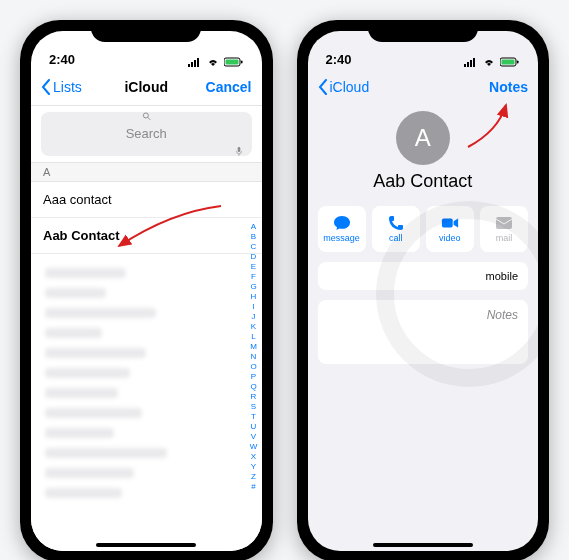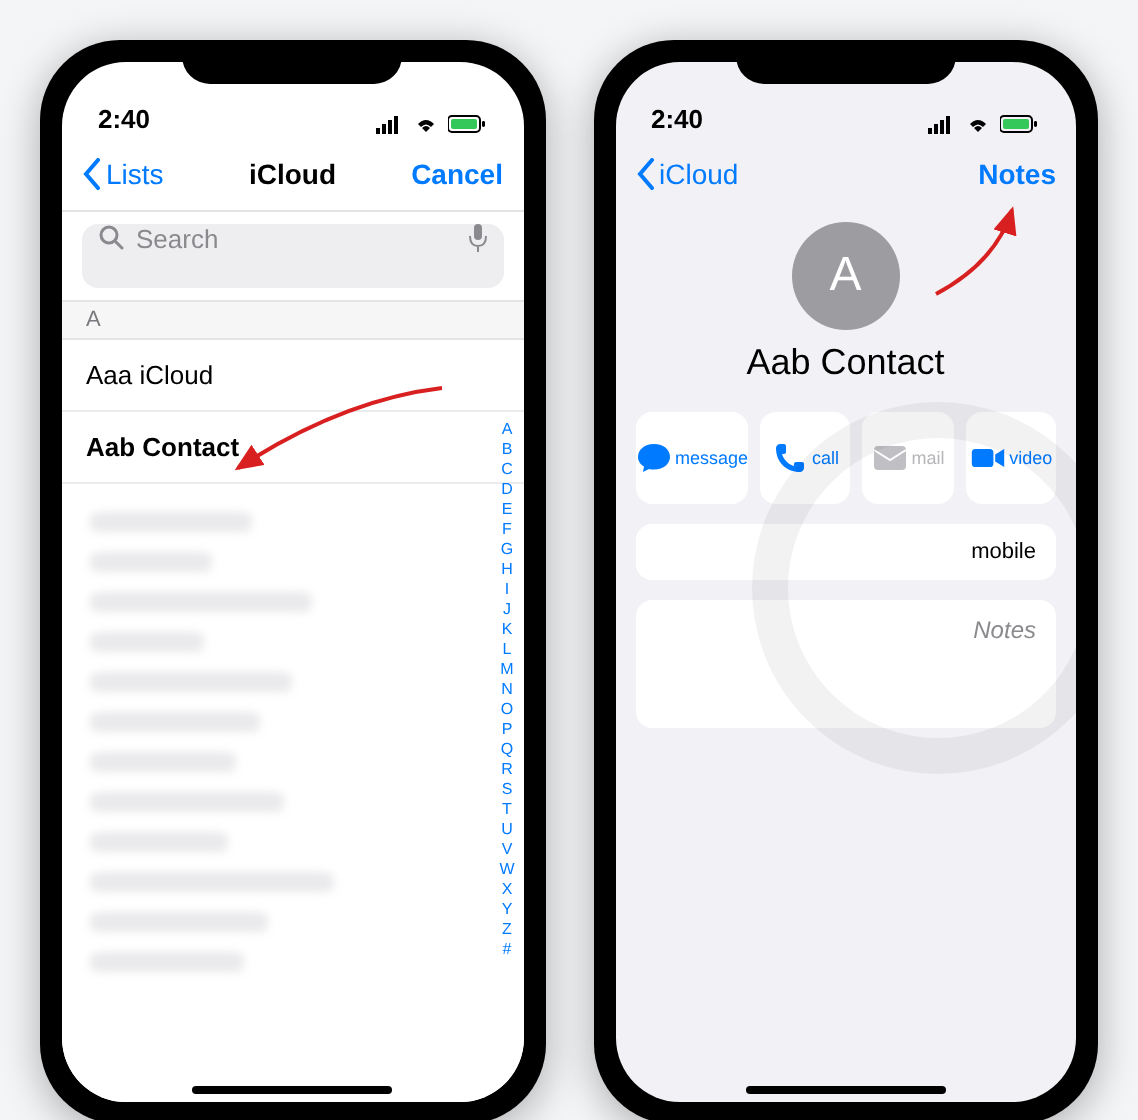--- a/index.html
+++ b/index.html
@@ -63,27 +63,28 @@
     font-size: 14px;
   }
   .nav-left, .nav-right { color: #007aff; display:flex; align-items:center; gap:2px; min-width:60px;}
   .nav-right { justify-content:flex-end;font-weight:bold;}
   .nav-title { font-weight: 600; color: #000; font-size:14px; }
   .chev { width:10px; height:16px; }
   .searchbar {
     margin: 6px 10px;
     background: #eeeef0;
     border-radius: 8px;
-    height: 32px;
+    height: 44px;
     display: flex;
-    align-items: flex-start;
+    align-items: center;
     padding: 0 8px;
     color: #8a8a8e;
     font-size: 13px;
     gap:6px;
+    flex-direction:column;
   }
   .searchbar .mic { margin-left:auto; }
   .list-area {
     flex:1;
     overflow:hidden;
     position:relative;
     background:#fff;
   }
   .section-header {
     font-size: 11px;
@@ -152,20 +153,21 @@
     gap:6px;
     padding: 0 10px;
     margin-top:4px;
   }
   .action-card {
     flex:1;
     background:#fff;
     border-radius:8px;
     height:46px;
     display:flex;
+    flex-direction:column;
     align-items:center;
     justify-content:center;
     gap:2px;
     font-size:9px;
     color:#007aff;
   }
   .action-card.disabled { color:#b6b6ba; }
   .action-icon { width:18px; height:16px; display:flex; align-items:center; justify-content:center;}
   .card {
     margin: 10px 10px 0 10px;
@@ -249,21 +251,21 @@
         </svg>
       <span>Search</span>
       <svg class="mic" width="10" height="14" viewBox="0 0 10 14">
           <rect x="3" y="0" width="4" height="8" rx="2" fill="#8a8a8e"></rect>
           <path d="M1 6 Q1 11 5 11 Q9 11 9 6 M5 11 L5 14" stroke="#8a8a8e" fill="none"></path>
         </svg>
     </div>
 
     <div class="list-area">
       <div class="section-header">A</div>
-      <div class="row">Aaa iCloud</div>
+      <div class="row">Aaa contact</div>
       <div class="row bold">Aab Contact</div>
       <div class="blur-body">
         <div class="blur-line" style="width:40%"></div>
         <div class="blur-line" style="width:30%"></div>
         <div class="blur-line" style="width:55%"></div>
         <div class="blur-line" style="width:28%"></div>
         <div class="blur-line" style="width:50%"></div>
         <div class="blur-line" style="width:42%"></div>
         <div class="blur-line" style="width:36%"></div>
         <div class="blur-line" style="width:48%"></div>
@@ -376,38 +378,38 @@
         <span>message</span>
       </div>
       <div class="action-card">
         <div class="action-icon">
             <svg width="16" height="16" viewBox="0 0 16 16">
               <path d="M3 1 C2 1 1 2 1 3 C1 10 6 15 13 15 C14 15 15 14 15 13 L15 11 C15 10.4 14.5 10 14 10 L11 10 C10.5 10 10 10.4 10 11 L10 12 C7 11 5 9 4 6 L5 6 C5.6 6 6 5.5 6 5 L6 2 C6 1.5 5.6 1 5 1 Z" fill="#007aff"></path>
             </svg>
           </div>
         <span>call</span>
       </div>
+      <div class="action-card">
+        <div class="action-icon">
+            <svg width="20" height="14" viewBox="0 0 20 14">
+              <rect x="1" y="2" width="12" height="10" rx="2" fill="#007aff"></rect>
+              <path d="M14 5 L19 2 L19 12 L14 9 Z" fill="#007aff"></path>
+            </svg>
+          </div>
+        <span>video</span>
+      </div>
       <div class="action-card disabled">
         <div class="action-icon">
             <svg width="18" height="14" viewBox="0 0 18 14">
               <rect x="1" y="1" width="16" height="12" rx="2" fill="#c0c0c4"></rect>
               <path d="M1 3 L9 8 L17 3" stroke="#fff" stroke-width="1" fill="none"></path>
             </svg>
           </div>
         <span>mail</span>
       </div>
-      <div class="action-card">
-        <div class="action-icon">
-            <svg width="20" height="14" viewBox="0 0 20 14">
-              <rect x="1" y="2" width="12" height="10" rx="2" fill="#007aff"></rect>
-              <path d="M14 5 L19 2 L19 12 L14 9 Z" fill="#007aff"></path>
-            </svg>
-          </div>
-        <span>video</span>
-      </div>
     </div>
     <div class="card">
       <div class="label">mobile</div>
     </div>
     <div class="card notes">
       <span>Notes</span>
     </div>
     <div class="watermark"></div>
     <div class="home-indicator"></div>
   </div>

